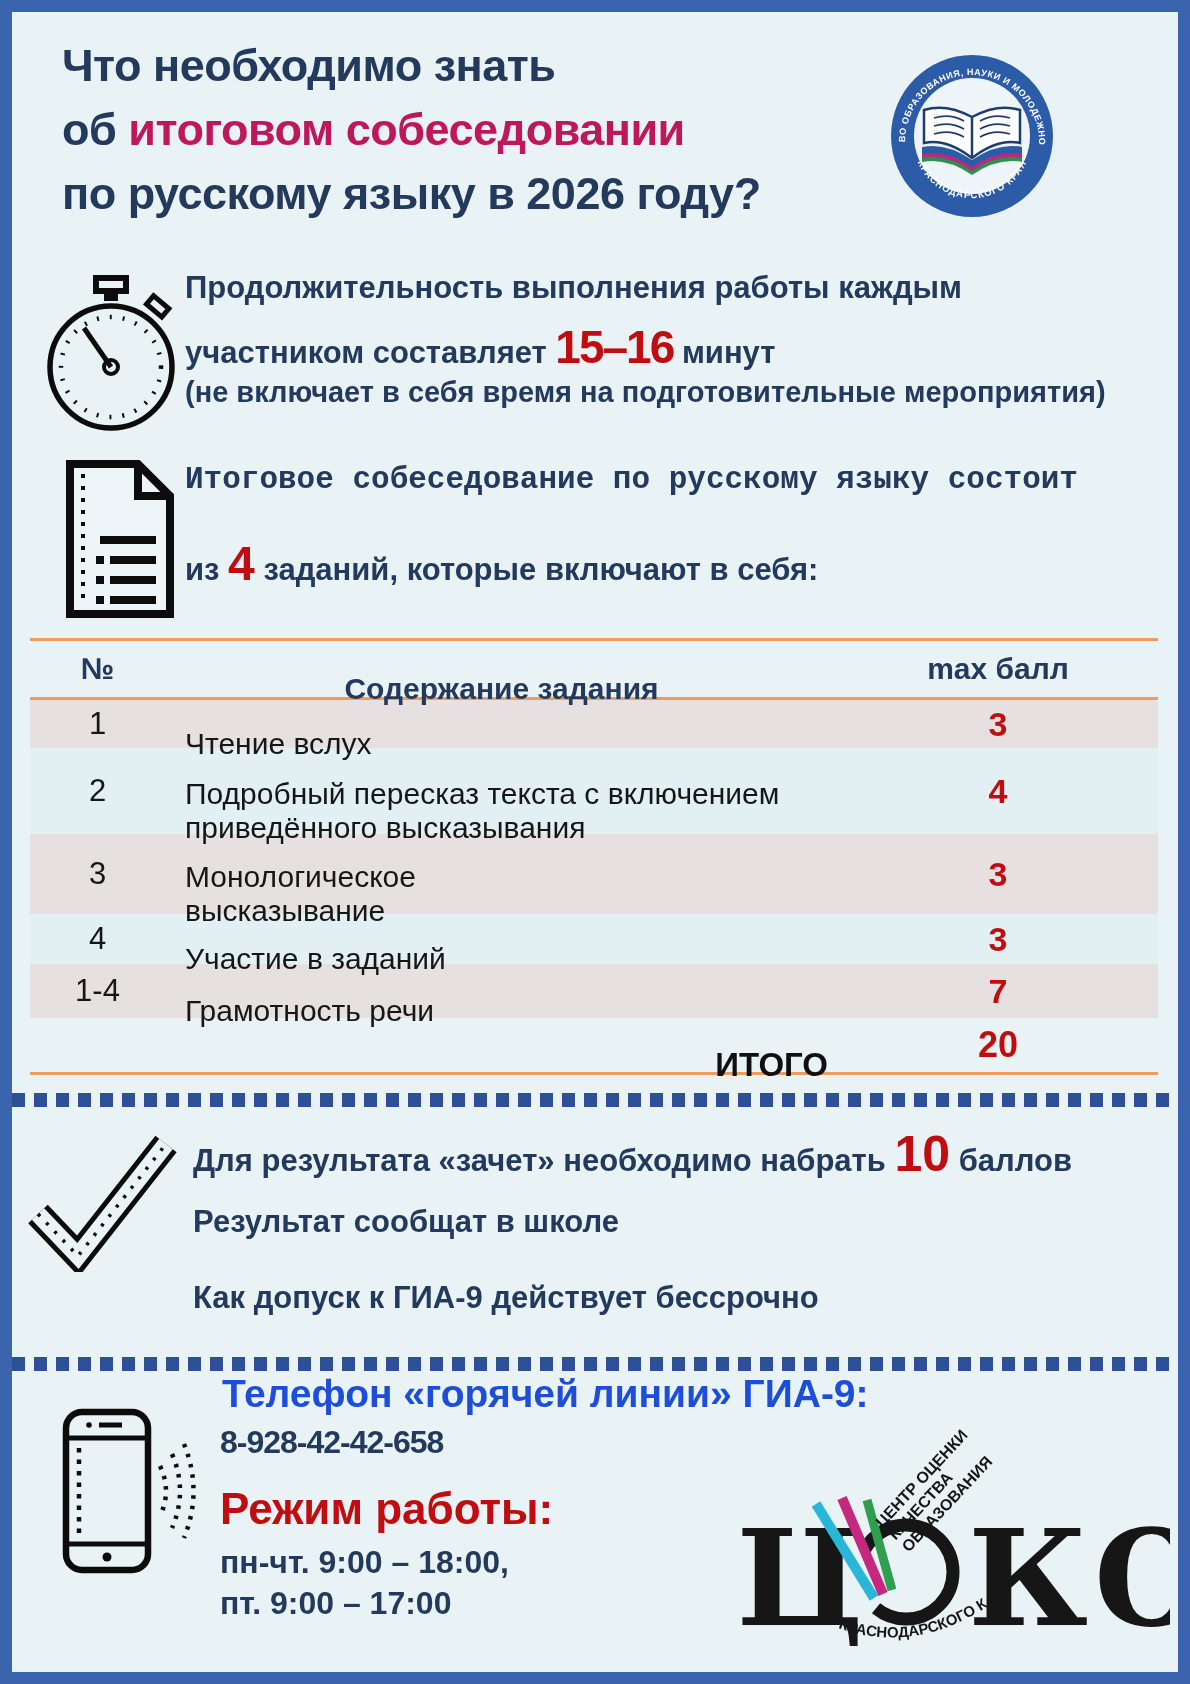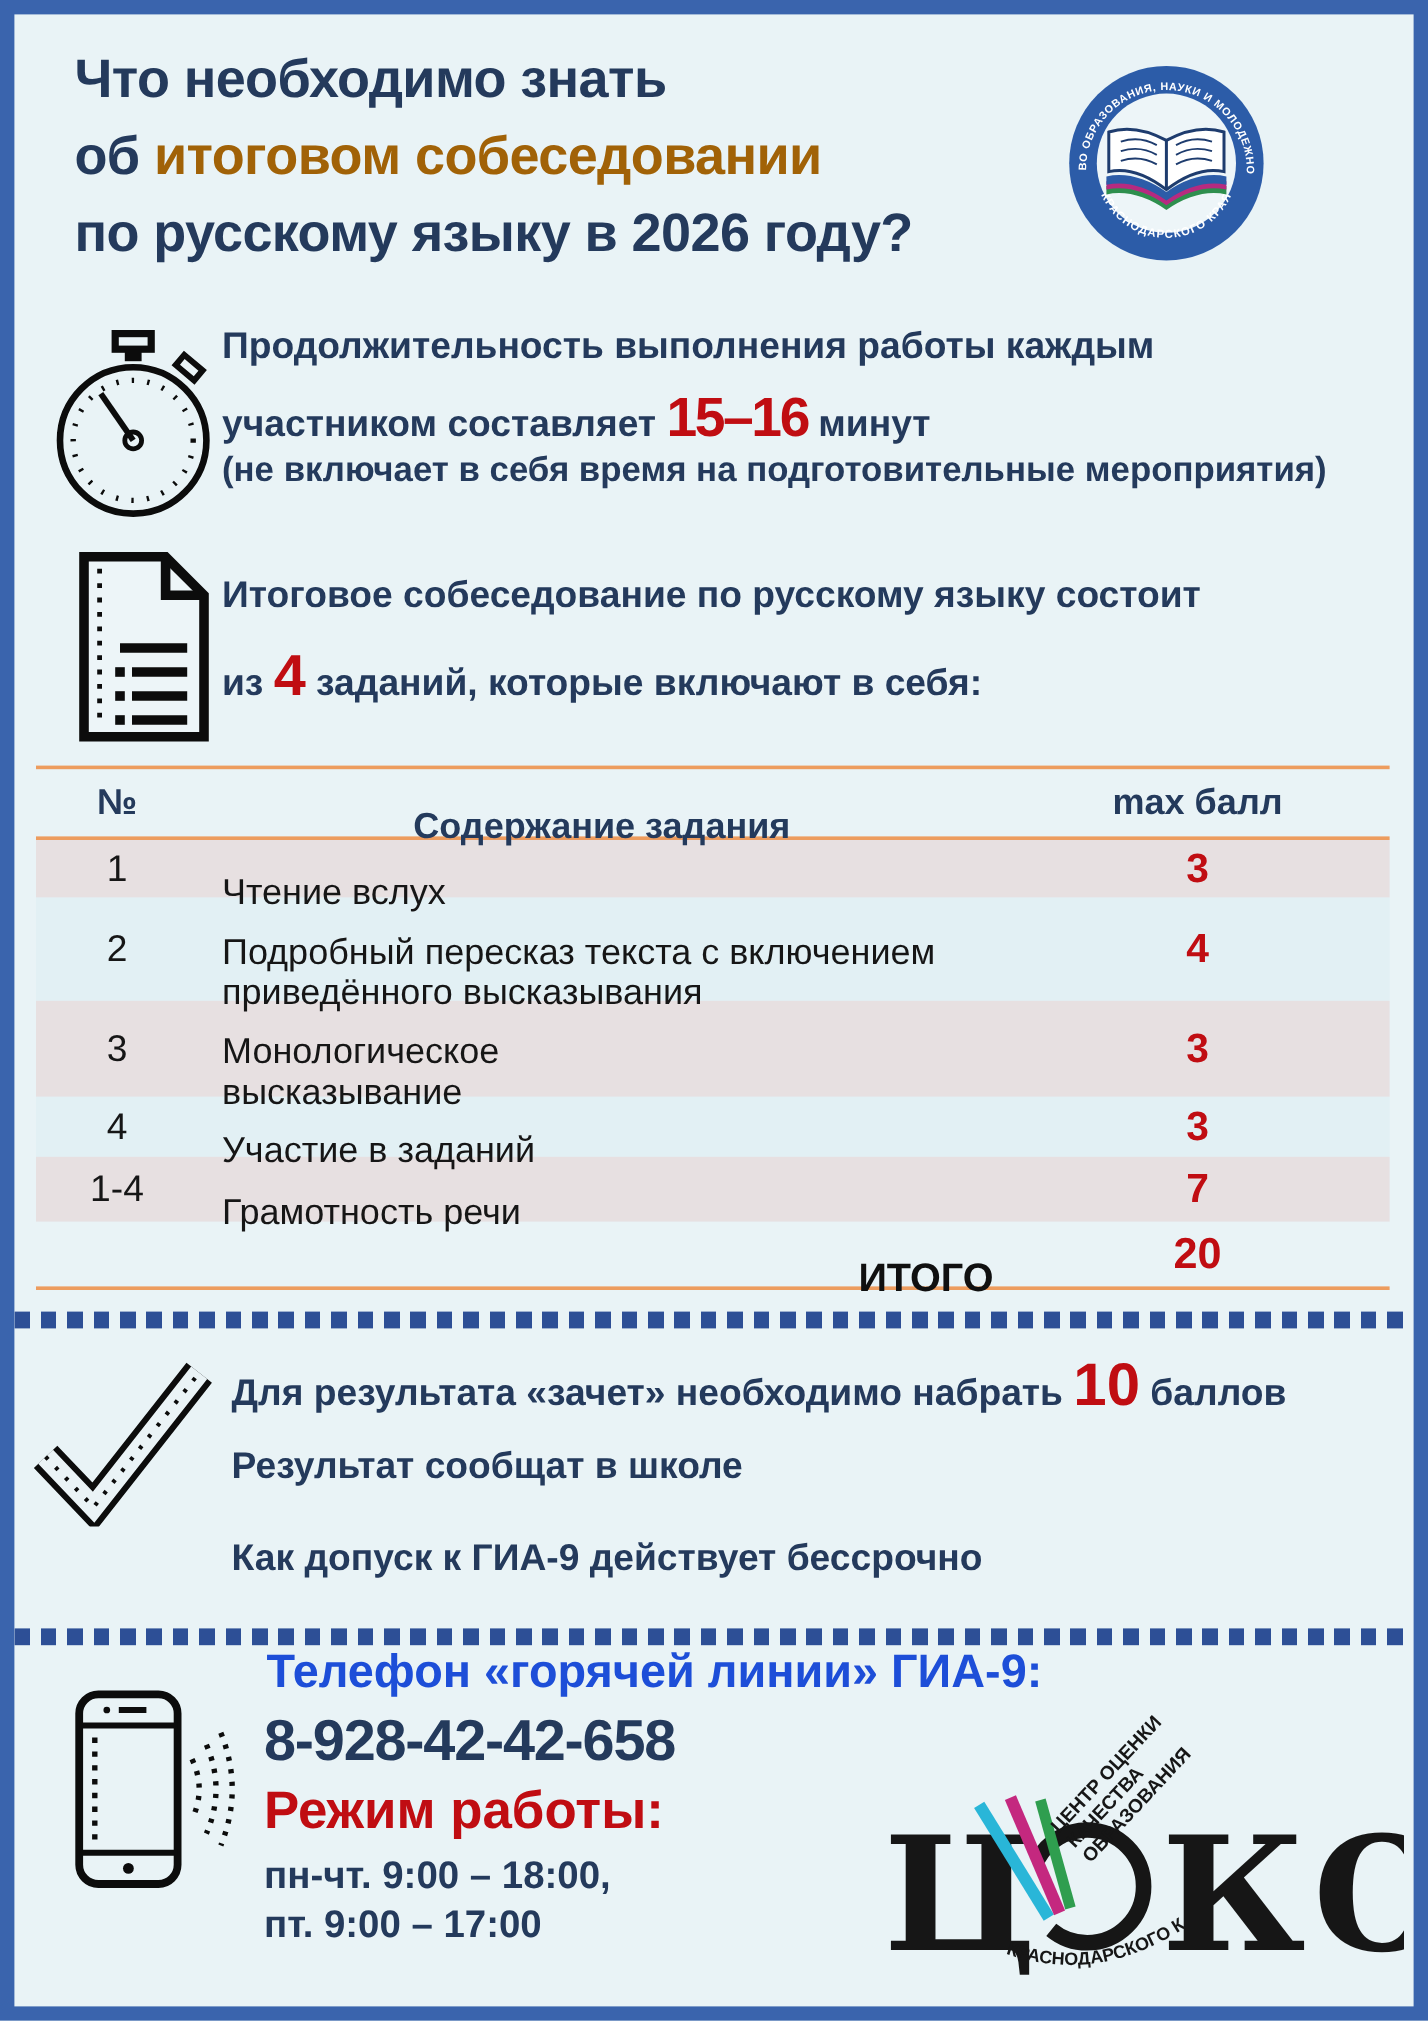--- a/index.html
+++ b/index.html
@@ -9,30 +9,30 @@
     box-sizing:border-box;
     border:12px solid #3a64ad;
     background:#e9f3f6;
     font-family:"Liberation Sans", sans-serif;
     overflow:hidden;
   }
   .abs{position:absolute;}
   
   .title-block{left:50px;top:22px;width:840px;color:#243a5c;
     font-size:45px;font-weight:700;line-height:64px;letter-spacing:-0.5px;}
-  .red{color:#a16207;}
+  .red{color:#be185d;}
   
   .ministry-logo{left:876px;top:40px;width:168px;height:168px;}
   
   .sec-text{color:#243a5c;font-weight:700;}
   .dur-line1{left:173px;top:258px;font-size:31px;}
   .dur-line2{left:173px;top:308px;font-size:31px;}
   .dur-line2 .big-red{font-size:46px;color:#c00d12;letter-spacing:-2px;}
   .dur-line3{left:173px;top:364px;font-size:29px;width:1010px;}
-  .str-line1{left:173px;top:466px;font-size:31px;}
+  .str-line1{left:173px;top:450px;font-size:31px;font-family:Liberation Mono, monospace;}
   .str-line2{left:173px;top:524px;font-size:31px;text-align:center;}
   .str-line2 .big-red{font-size:48px;color:#c00d12;}
   
   .icon-stopwatch{left:28px;top:256px;}
   .icon-document{left:44px;top:444px;}
   .icon-check{left:10px;top:1110px;}
   .icon-phone{left:44px;top:1392px;}
   
   .score-table{left:18px;top:626px;width:1128px;}
   .t-row{display:flex;align-items:center;}
@@ -57,21 +57,21 @@
   .divider-1{top:1081px;}
   .divider-2{top:1345px;}
   
   .res-line{left:181px;color:#243a5c;font-weight:700;font-size:31px;}
   .res-1{top:1113px;}
   .res-1 .big-red{font-size:50px;color:#c00d12;}
   .res-2{top:1192px;}
   .res-3{top:1268px;}
   
   .hotline-title{left:210px;top:1360px;font-size:39px;font-weight:700;color:#1d4ed8;}
-  .hotline-phone{left:208px;top:1412px;font-size:48px;font-weight:700;color:#243a5c;letter-spacing:-1px;}
+  .hotline-phone{left:208px;top:1412px;font-size:32px;font-weight:700;color:#243a5c;letter-spacing:-1px;}
   .schedule-title{left:208px;top:1472px;font-size:44px;font-weight:700;color:#c00d12;}
   .schedule-1{left:208px;top:1532px;font-size:32px;font-weight:700;color:#243a5c;}
   .schedule-2{left:208px;top:1573px;font-size:32px;font-weight:700;color:#243a5c;text-align:right;}
   .coko-logo{left:688px;top:1408px;width:470px;height:245px;}
   .coko-letters{font-family:"DejaVu Serif","Liberation Serif",serif;}
 </style>
 </head>
 <body>
 
 <div class="poster">

